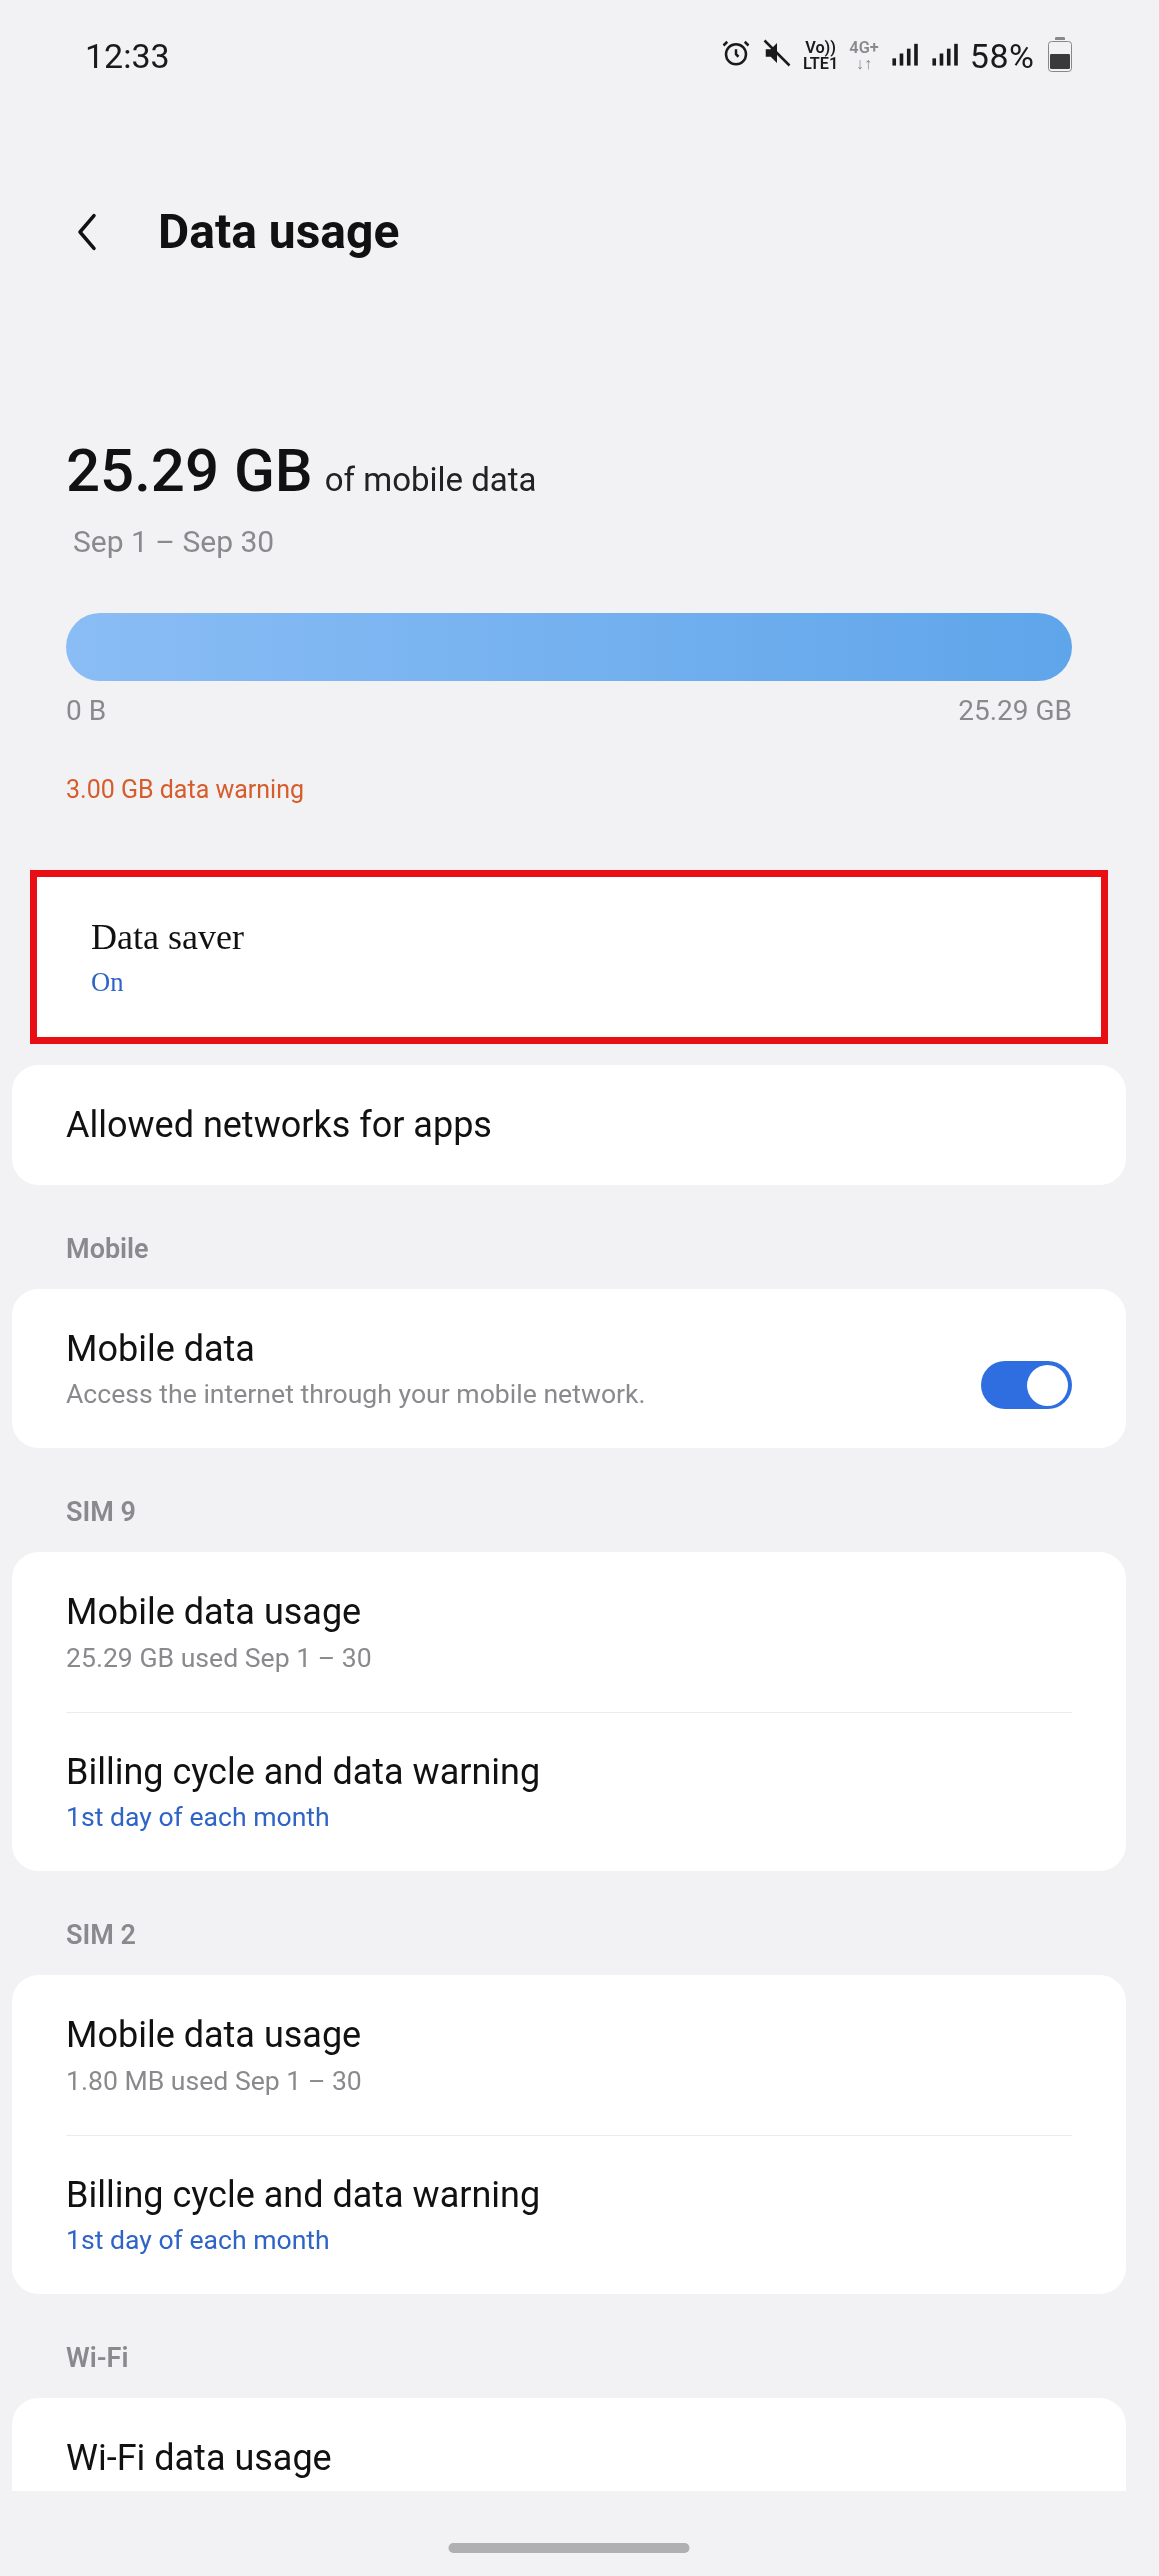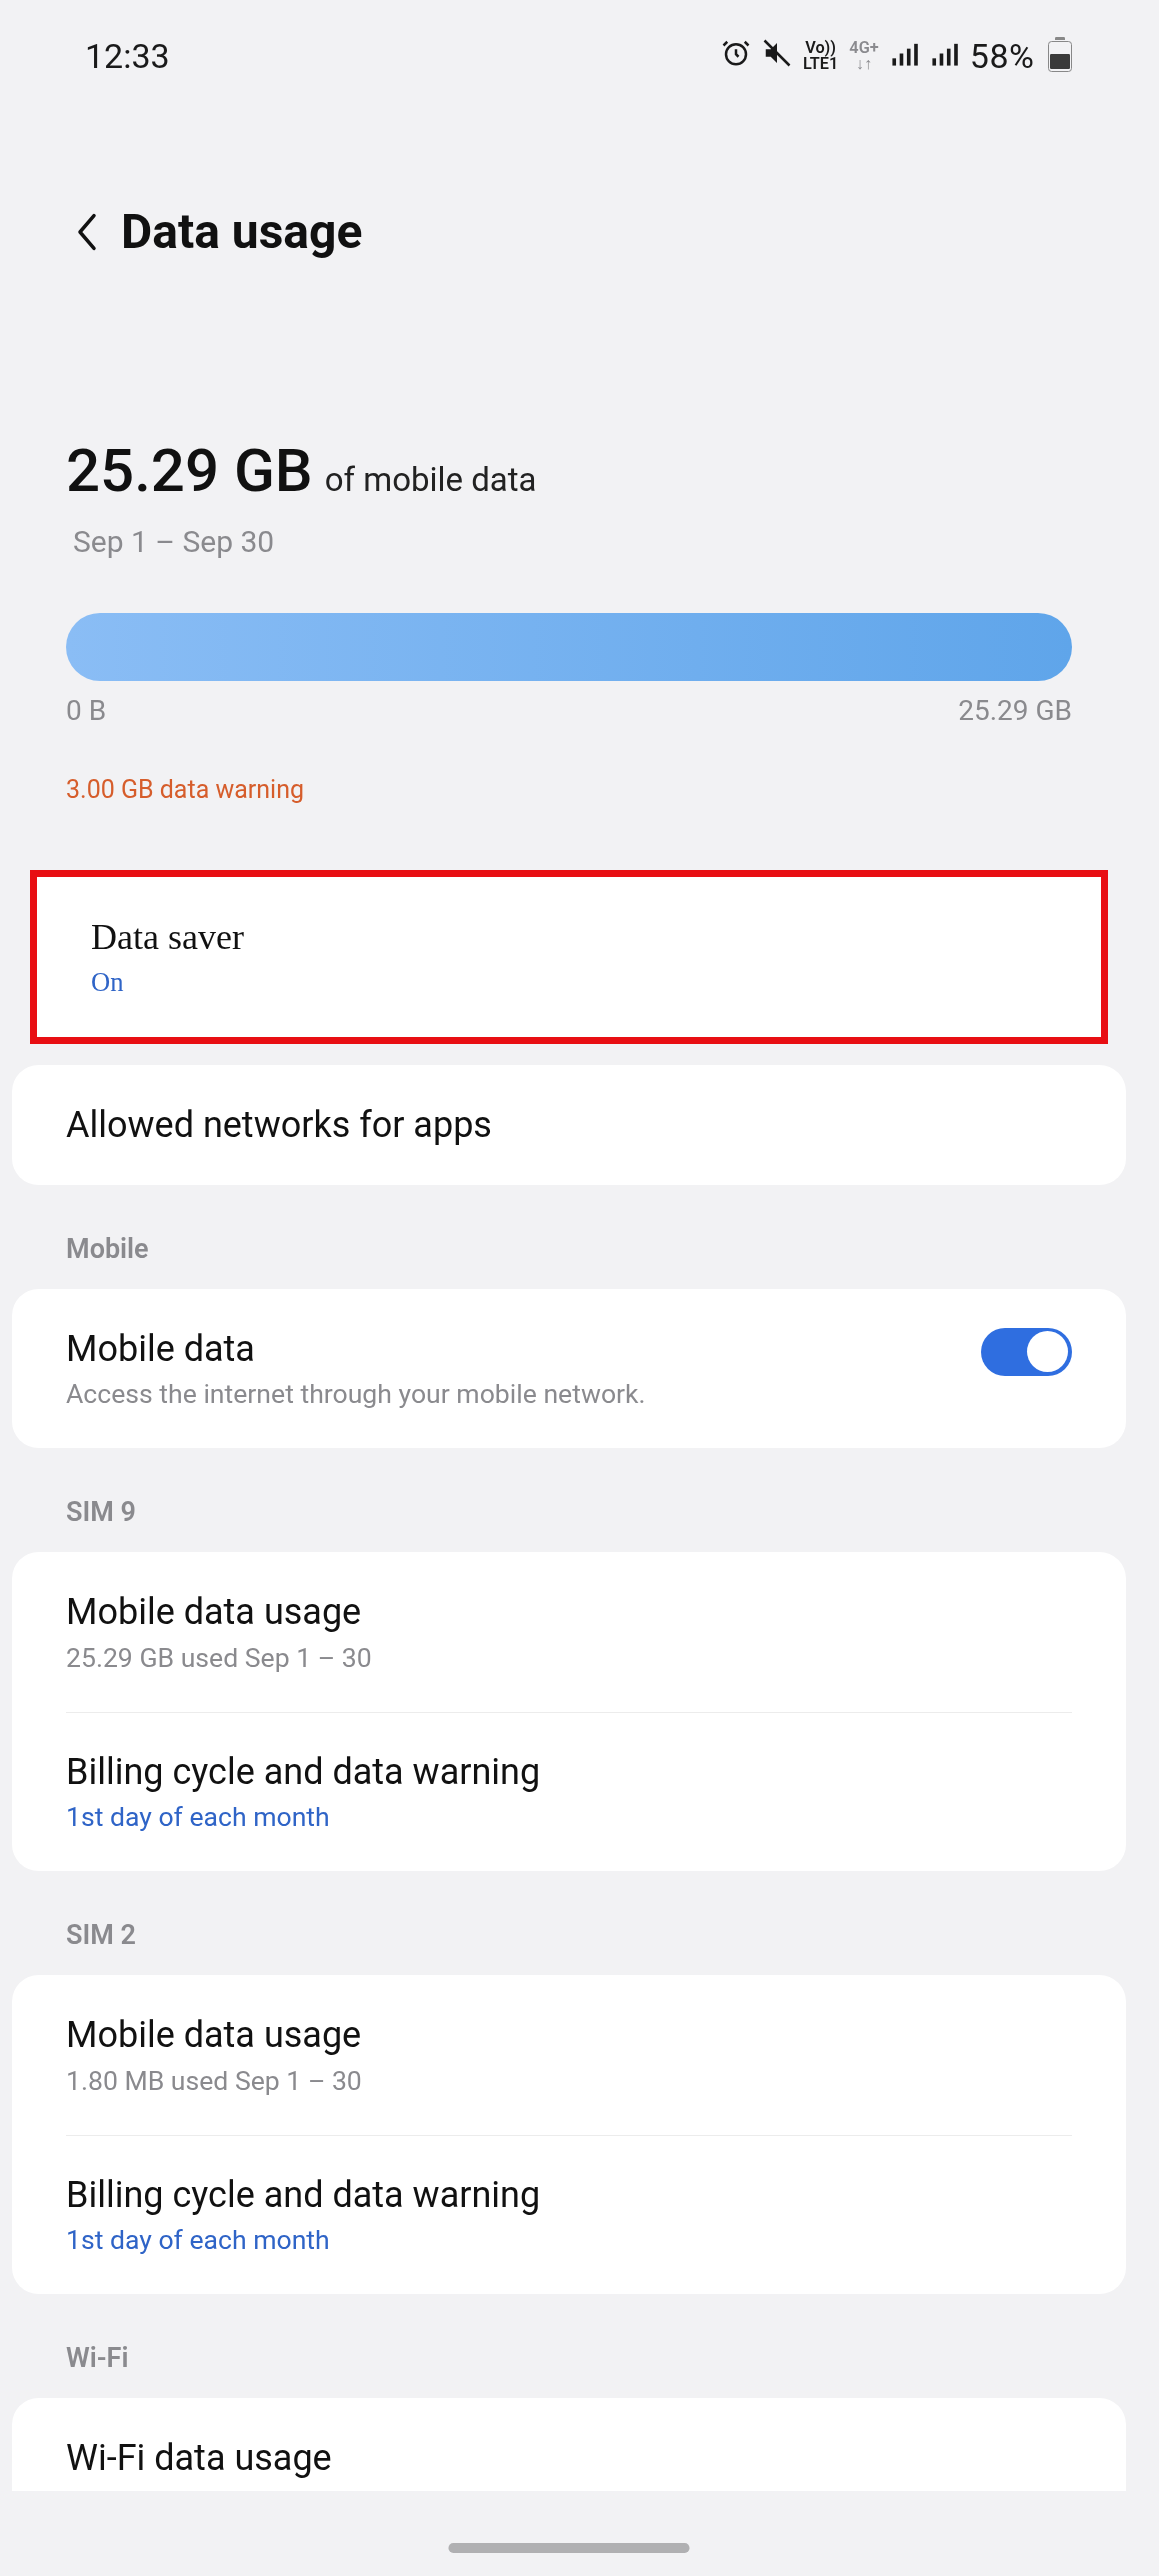--- a/index.html
+++ b/index.html
@@ -56,21 +56,21 @@
     bottom: 1.2px; left: 1.2px; right: 1.2px;
     height: 52%;
     background: #3a3a3a;
     border-radius: 1.2px;
   }
 
   
   .header {
     display: flex;
     align-items: center;
-    gap: 16px;
+    gap: 53px;
     padding: 103px 66px 18px 69px;
   }
   .back-btn {
     width: 36px; height: 36px;
     display: flex; align-items: center; justify-content: center;
     color: #111;
   }
   .header-title {
     font-size: 48px;
     font-weight: 700;
@@ -125,21 +125,21 @@
   .row-sub   { font-size: 26.6px; color: #8a8a8e; margin-top: 8.5px; }
   .row-sub.link { color: #2f64c7; }
 
   .section-label {
     font-size: 27px;
     font-weight: 600;
     color: #8a8a8e;
     padding: 48px 66px 24px 66px;
   }
 
-  .row-flex { display: flex; align-items: flex-start; justify-content: space-between; }
+  .row-flex { display: flex; align-items: flex-end; justify-content: space-between; }
 
   
   .toggle {
     width: 91px; height: 48px;
     background: #2f6ee0;
     border-radius: 24px;
     position: relative;
   }
   .toggle::after {
     content: "";

